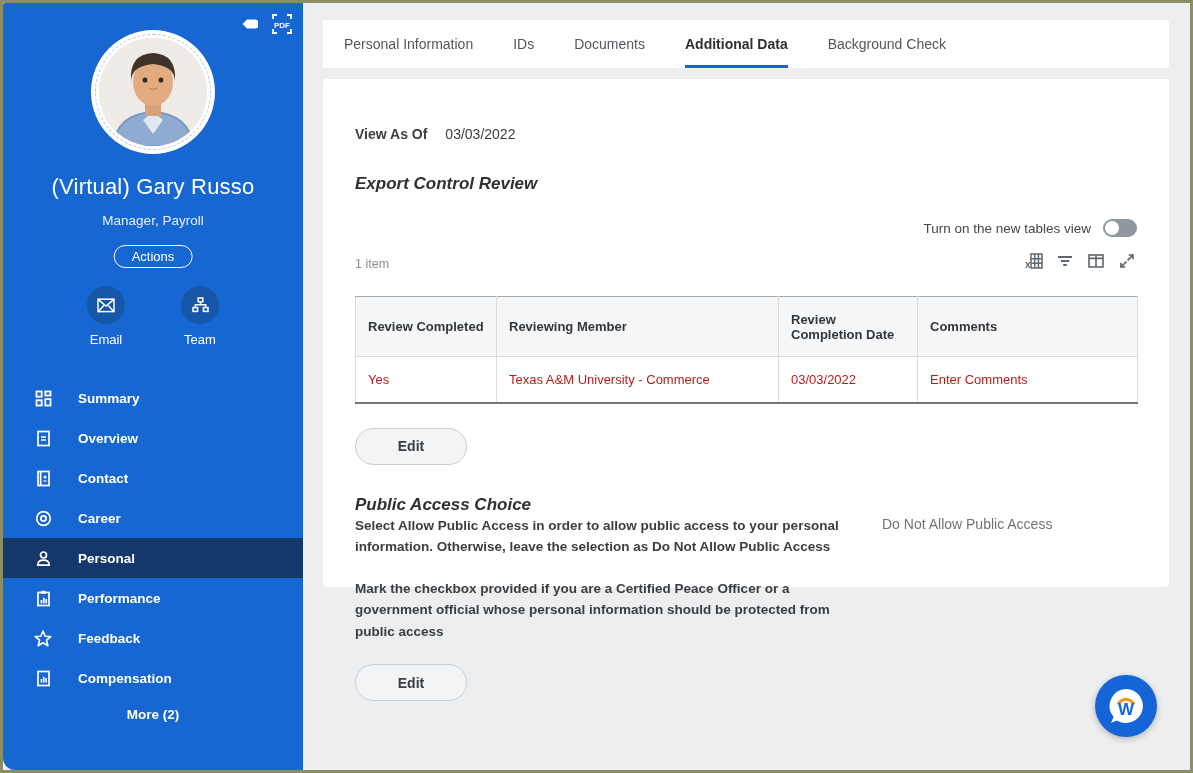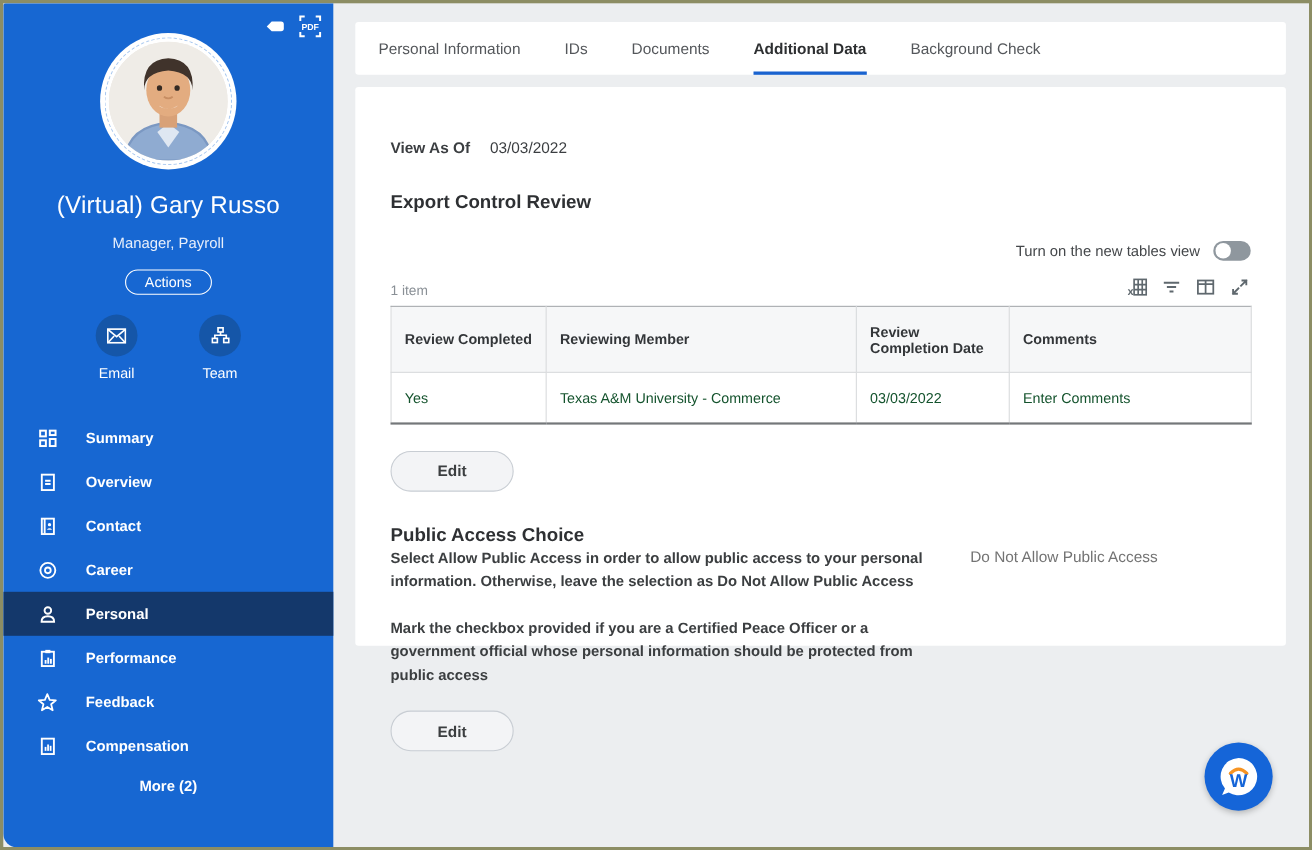--- a/index.html
+++ b/index.html
@@ -51,33 +51,33 @@
   }
   .tab{ position:relative; display:flex; align-items:center; font-size:14px; color:#54575b; cursor:pointer; white-space:nowrap; }
   .tab.active{ color:#2d2f31; font-weight:700; }
   .tab.active::after{ content:""; position:absolute; left:0; right:0; bottom:0; height:3px; background:#1a63cf; }
   .card{
     position:absolute; left:320px; top:76px; width:846px; height:508px;
     background:#fff; border-radius:3px; padding:47px 32px 0 32px;
   }
   .viewasof{ display:flex; gap:18px; align-items:baseline; font-size:14px; color:#3b3e41; }
   .viewasof .lbl{ font-weight:700; }
-  .h-section{ font-size:17px; font-weight:700; color:#2e3033; }
+  .h-section{ font-size:17px; font-weight:700; color:#2e3033;font-style:italic; }
   .h1-pos{ margin-top:32px; }
   .toggle-row{ margin-top:25px; display:flex; justify-content:flex-end; align-items:center; gap:12px; font-size:13.5px; color:#44474a; }
   .toggle{ width:34px; height:18px; border-radius:9px; background:#8f979e; position:relative; cursor:pointer; flex:0 0 34px; }
   .toggle .knob{ position:absolute; left:2px; top:2px; width:14px; height:14px; border-radius:50%; background:#fff; }
   .items-row{ margin-top:14px; display:flex; justify-content:space-between; align-items:flex-end; }
   .item-count{ font-size:12.5px; color:#8a9096; }
   .tb-icons{ display:flex; gap:11px; align-items:center; }
   .tb-icons .icon-btn{ width:20px; height:20px; display:flex; align-items:center; justify-content:center; cursor:pointer; }
-  table.grid{ margin-top:7px; width:782px; border-collapse:collapse; table-layout:fixed; }
+  table.grid{ margin-top:25px; width:782px; border-collapse:collapse; table-layout:fixed; }
   table.grid th, table.grid td{
     border:1px solid #d9dbdd; font-size:13px; text-align:left; vertical-align:middle;
-    padding:8px 12px; color:#14532d;
+    padding:8px 12px; color:#b91c1c;
   }
   table.grid thead tr{ background:#f6f7f8; height:60px; }
   table.grid th{ font-weight:700; color:#333639; border-top:1px solid #a7aaad; }
   table.grid tbody tr{ height:46px; background:#fff; }
   table.grid tbody td{ border-bottom:2px solid #74777a; }
   .col-1{ width:141px; } .col-2{ width:282px; } .col-3{ width:139px; } .col-4{ width:220px; }
   .edit-btn{
     margin-top:24px; width:112px; height:37px; border-radius:19px;
     background:#f3f4f6; border:1px solid #c8cdd3; font-size:14px; font-weight:700; color:#3b3e40;
     cursor:pointer; font-family:inherit;

